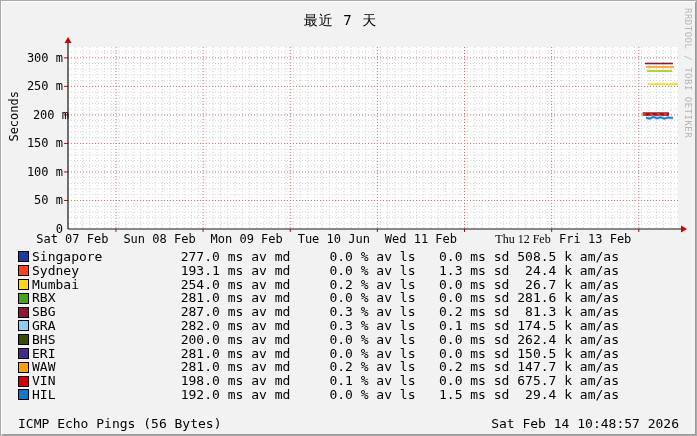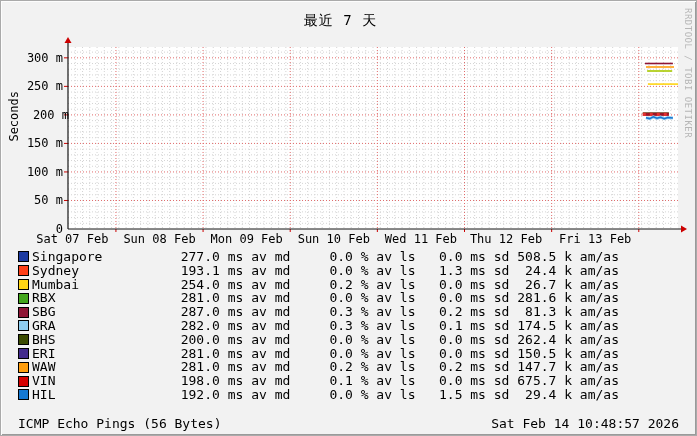--- a/index.html
+++ b/index.html
@@ -185,23 +185,23 @@
       <div class="ytick" style="top: 106.893px; padding-left: 6px;">200 m</div>
       <div class="ytick" style="top: 135.42px;">150 m</div>
       <div class="ytick" style="top: 163.947px;">100 m</div>
       <div class="ytick" style="top: 192.473px;">50 m</div>
       <div class="ytick" style="top: 221px;">0</div>
     </div>
   <div id="xticks">
       <div class="xtick" style="left: 71.3571px;">Sat 07 Feb</div>
       <div class="xtick" style="left: 158.5px;">Sun 08 Feb</div>
       <div class="xtick" style="left: 245.643px;">Mon 09 Feb</div>
-      <div class="xtick" style="left: 332.786px;">Sun 10 Feb</div>
+      <div class="xtick" style="left: 332.786px;">Tue 10 Jun</div>
       <div class="xtick" style="left: 419.929px;">Wed 11 Feb</div>
-      <div class="xtick" style="left: 505px;">Thu 12 Feb</div>
+      <div class="xtick" style="left: 522px; font-family: Liberation Serif, serif;">Thu 12 Feb</div>
       <div class="xtick" style="left: 594.214px;">Fri 13 Feb</div>
     </div>
   <div id="legend">
       <div class="lrow"><span class="sq" style="background: rgb(29, 58, 160);"></span><span>Singapore          277.0 ms av md     0.0 % av ls   0.0 ms sd 508.5 k am/as</span></div>
       <div class="lrow"><span class="sq" style="background: rgb(255, 64, 25);"></span><span>Sydney             193.1 ms av md     0.0 % av ls   1.3 ms sd  24.4 k am/as</span></div>
       <div class="lrow"><span class="sq" style="background: rgb(255, 213, 20);"></span><span>Mumbai             254.0 ms av md     0.2 % av ls   0.0 ms sd  26.7 k am/as</span></div>
       <div class="lrow"><span class="sq" style="background: rgb(67, 165, 28);"></span><span>RBX                281.0 ms av md     0.0 % av ls   0.0 ms sd 281.6 k am/as</span></div>
       <div class="lrow"><span class="sq" style="background: rgb(142, 21, 53);"></span><span>SBG                287.0 ms av md     0.3 % av ls   0.2 ms sd  81.3 k am/as</span></div>
       <div class="lrow"><span class="sq" style="background: rgb(142, 205, 240);"></span><span>GRA                282.0 ms av md     0.3 % av ls   0.1 ms sd 174.5 k am/as</span></div>
       <div class="lrow"><span class="sq" style="background: rgb(58, 74, 0);"></span><span>BHS                200.0 ms av md     0.0 % av ls   0.0 ms sd 262.4 k am/as</span></div>

